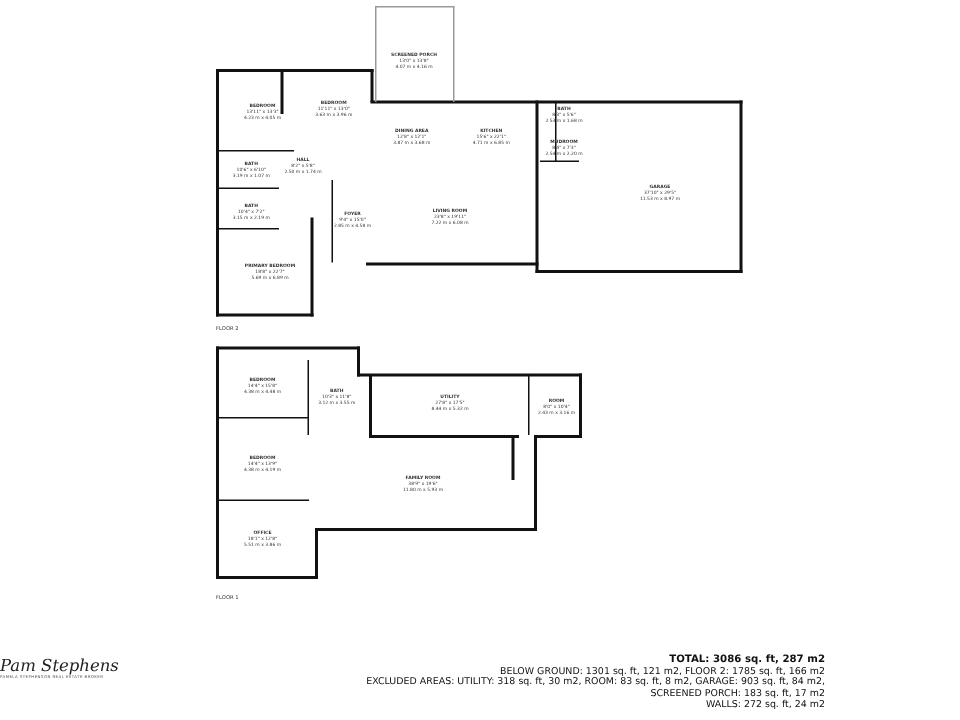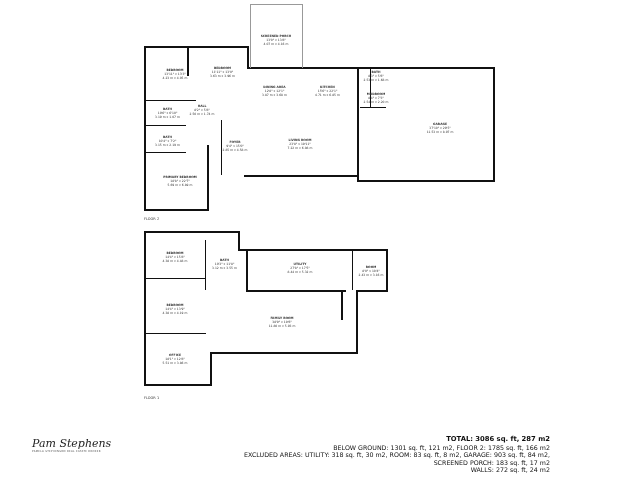--- a/index.html
+++ b/index.html
@@ -5,21 +5,21 @@
 html,body{margin:0;padding:0;background:#fff;}
 body{width:640px;height:480px;position:relative;overflow:hidden;font-family:"DejaVu Sans",sans-serif;}
 .wall{position:absolute;background:#111;}
 .thin{position:absolute;background:#999;}
 .room{position:absolute;text-align:center;font-size:3px;line-height:4px;color:#333;}
 .room .n{font-weight:bold;text-transform:uppercase;}
 .flabel{position:absolute;font-size:3.5px;color:#333;}
 .summary{position:absolute;left:150px;top:420px;width:400px;text-align:right;font-size:6.3px;line-height:7.5px;color:#111;margin-top:16px;}
 .summary .total{font-weight:bold;font-size:6.8px;}
 .summary .disc{color:#aaa;font-size:3.8px;margin-top:6px;}
-.logo{position:absolute;left:32px;top:437px;}
+.logo{position:absolute;left:0;top:437px;}
 .logo .sig{font-family:"DejaVu Serif",serif;font-style:italic;font-size:11px;color:#222;}
 .logo .sub{font-size:2.6px;color:#555;letter-spacing:.3px;}
 </style>
 </head>
 <body>
 
 <div>
 
  <div class="wall" style="left:144px;top:46px;width:105px;height:2px"></div>
  <div class="wall" style="left:144px;top:46px;width:2px;height:165px"></div>

